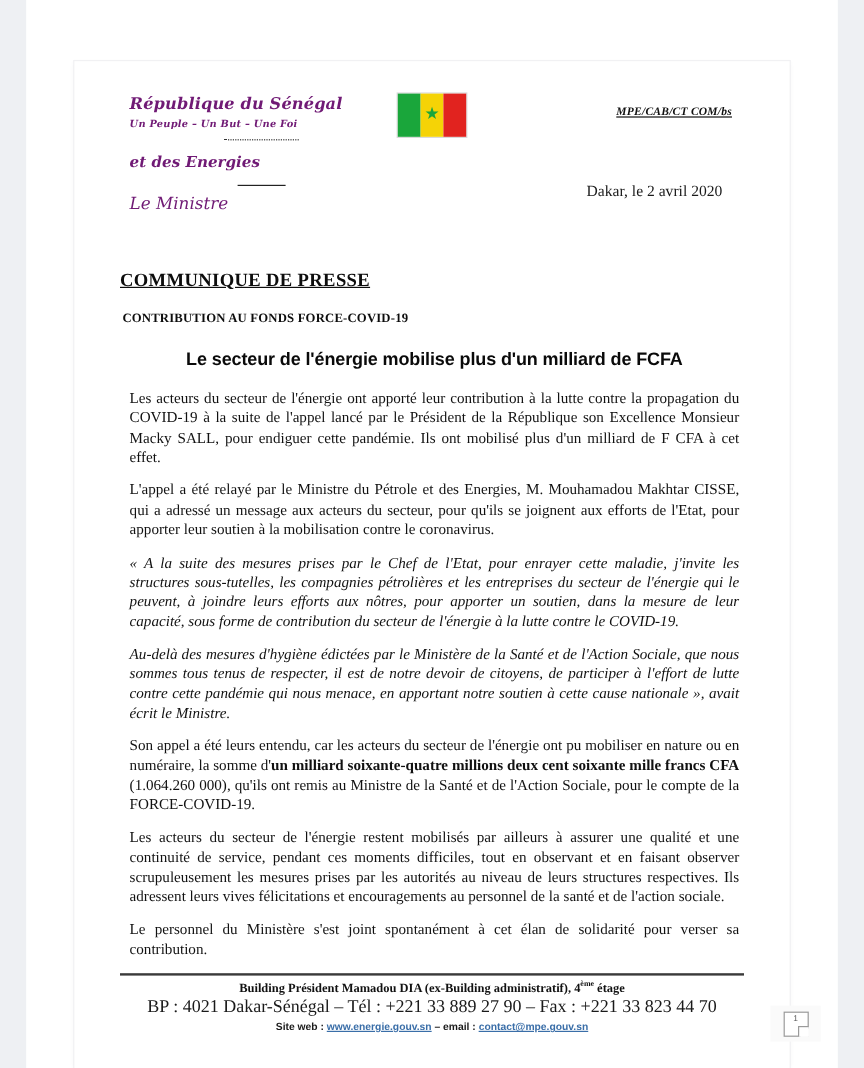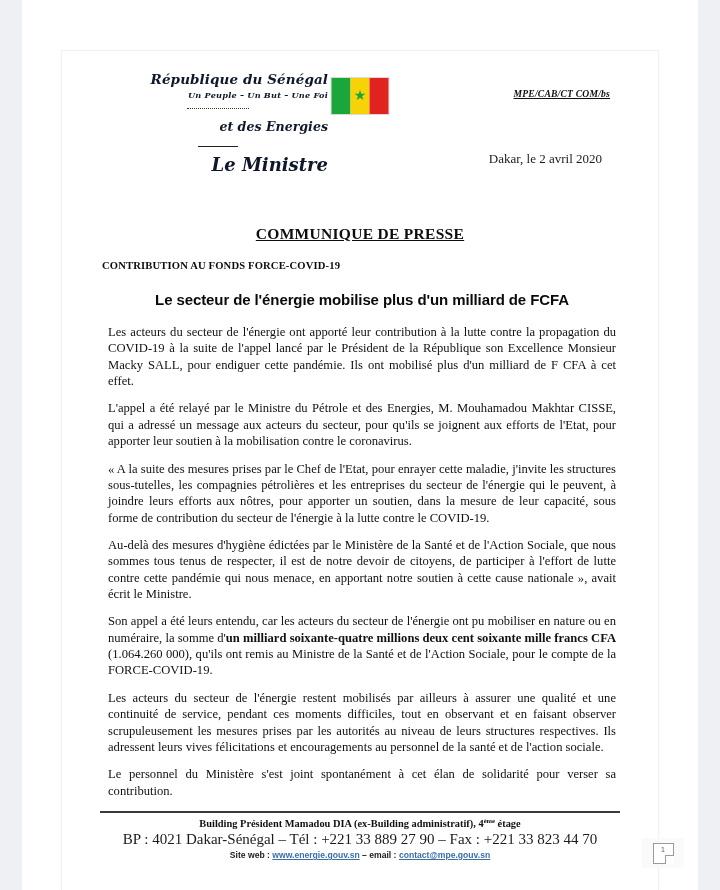--- a/index.html
+++ b/index.html
@@ -49,25 +49,25 @@
 
   
   .letterhead {
     position: relative;
     height: 168px;
     padding-top: 16px;
   }
   .lh-left {
     position: absolute;
     left: 8px;
-    top: 20px;
+    top: 28px;
     width: 220px;
-    text-align: right;
+    text-align: left;
     font-family: "DejaVu Serif", serif;
-    color: #0f172a;
+    color: #701a75;
   }
   .lh-country {
     font-size: 13.5px;
     font-weight: bold;
     font-style: italic;
     letter-spacing: .1px;
     white-space: nowrap;
   }
   .lh-motto {
     font-size: 8.2px;
@@ -86,22 +86,22 @@
     border-top: 1.6px solid #222;
     margin: 9px auto 7px auto;
   }
   .lh-ministry {
     font-size: 12.6px;
     font-weight: bold;
     font-style: italic;
     line-height: 1.5;
   }
   .lh-minister {
-    font-size: 18px;
-    font-weight: bold;
+    font-size: 14px;
+    font-weight: normal;
     font-style: italic;
   }
 
   
   .flag {
     position: absolute;
     left: 50%;
     transform: translateX(-50%);
     top: 26px;
     width: 59px;
@@ -139,21 +139,21 @@
     position: absolute;
     right: 18px;
     top: 100px;
     font-size: 13px;
     color: #1a1a1a;
     font-family: Liberation Serif, serif;
   }
 
   
   .doc-title {
-    text-align: center;
+    text-align: left;
     font-size: 15.5px;
     font-weight: bold;
     text-decoration: underline;
     letter-spacing: .3px;
     margin: 6px 0 0 0;
     color: #0d0d0d;
   }
   .doc-subtitle {
     font-size: 10.6px;
     font-weight: bold;
@@ -175,20 +175,21 @@
   .body-copy { margin-top: 16px; }
   .body-copy p {
     font-size: 12.6px;
     line-height: 1.3;
     text-align: justify;
     margin: 0 0 11px 0;
     color: #111;
     padding: 0 4px 0 8px;
   }
   .body-copy p.quote {
+    font-style: italic;
   }
   .body-copy b { font-weight: bold; }
 
   
   .footer {
     position: absolute;
     left: 38px;
     right: 38px;
     bottom: 30px;
     text-align: center;

